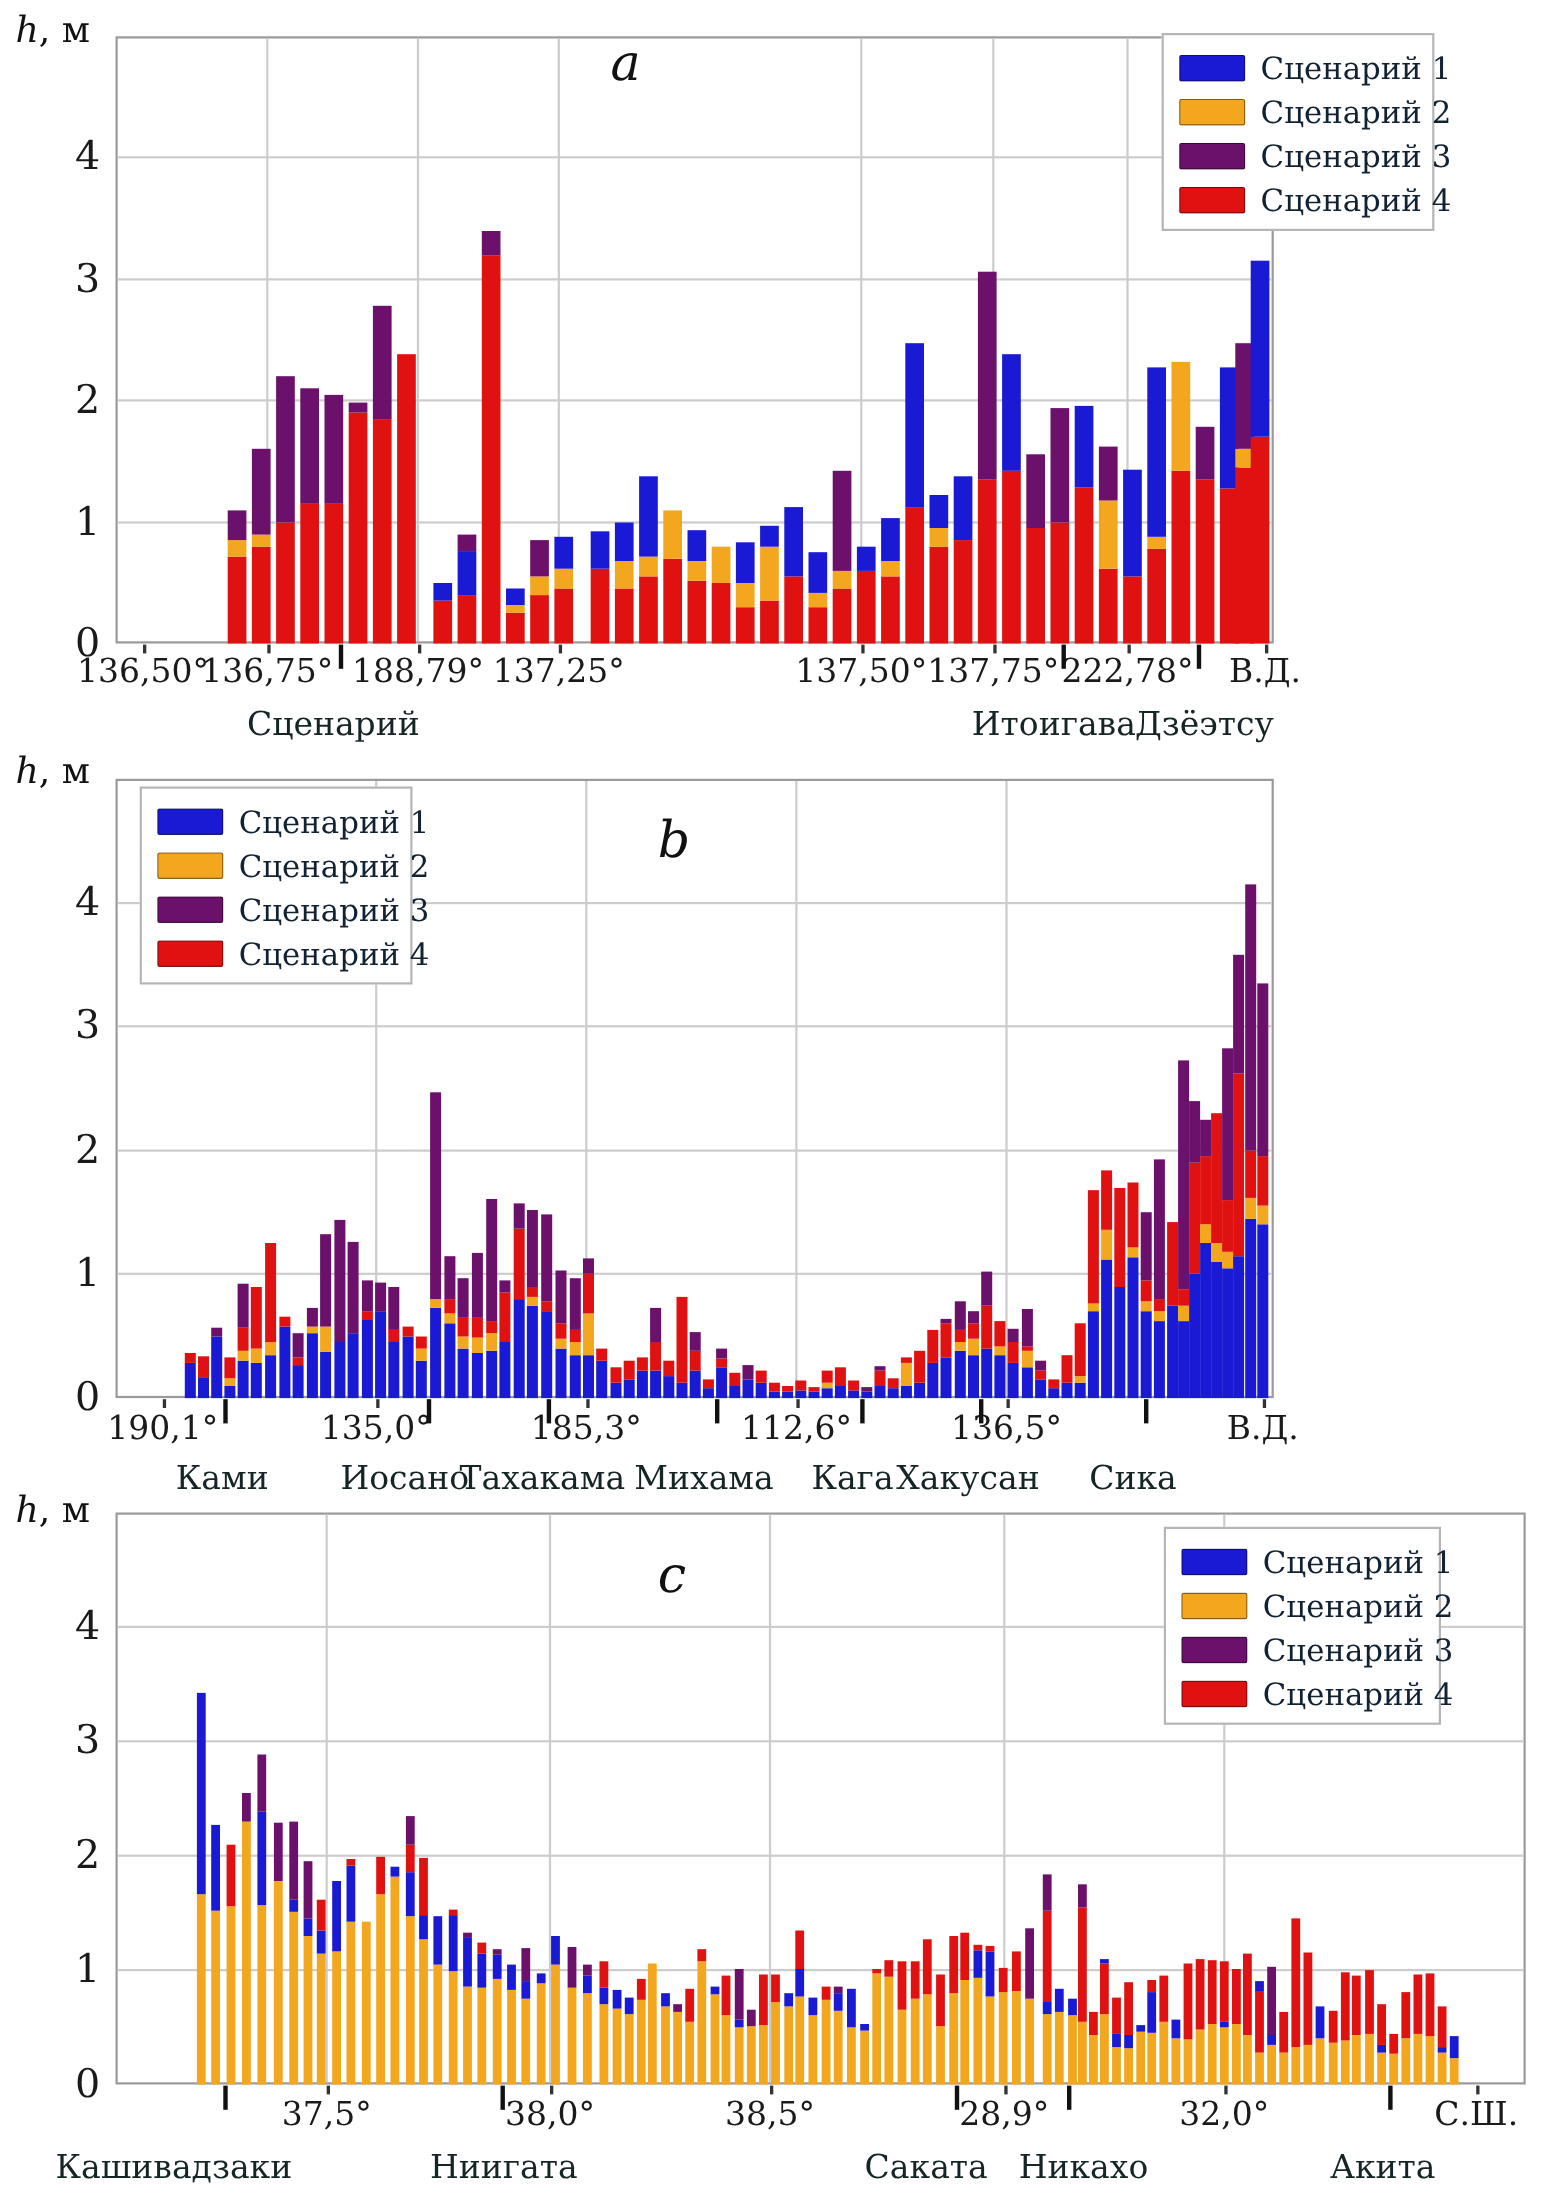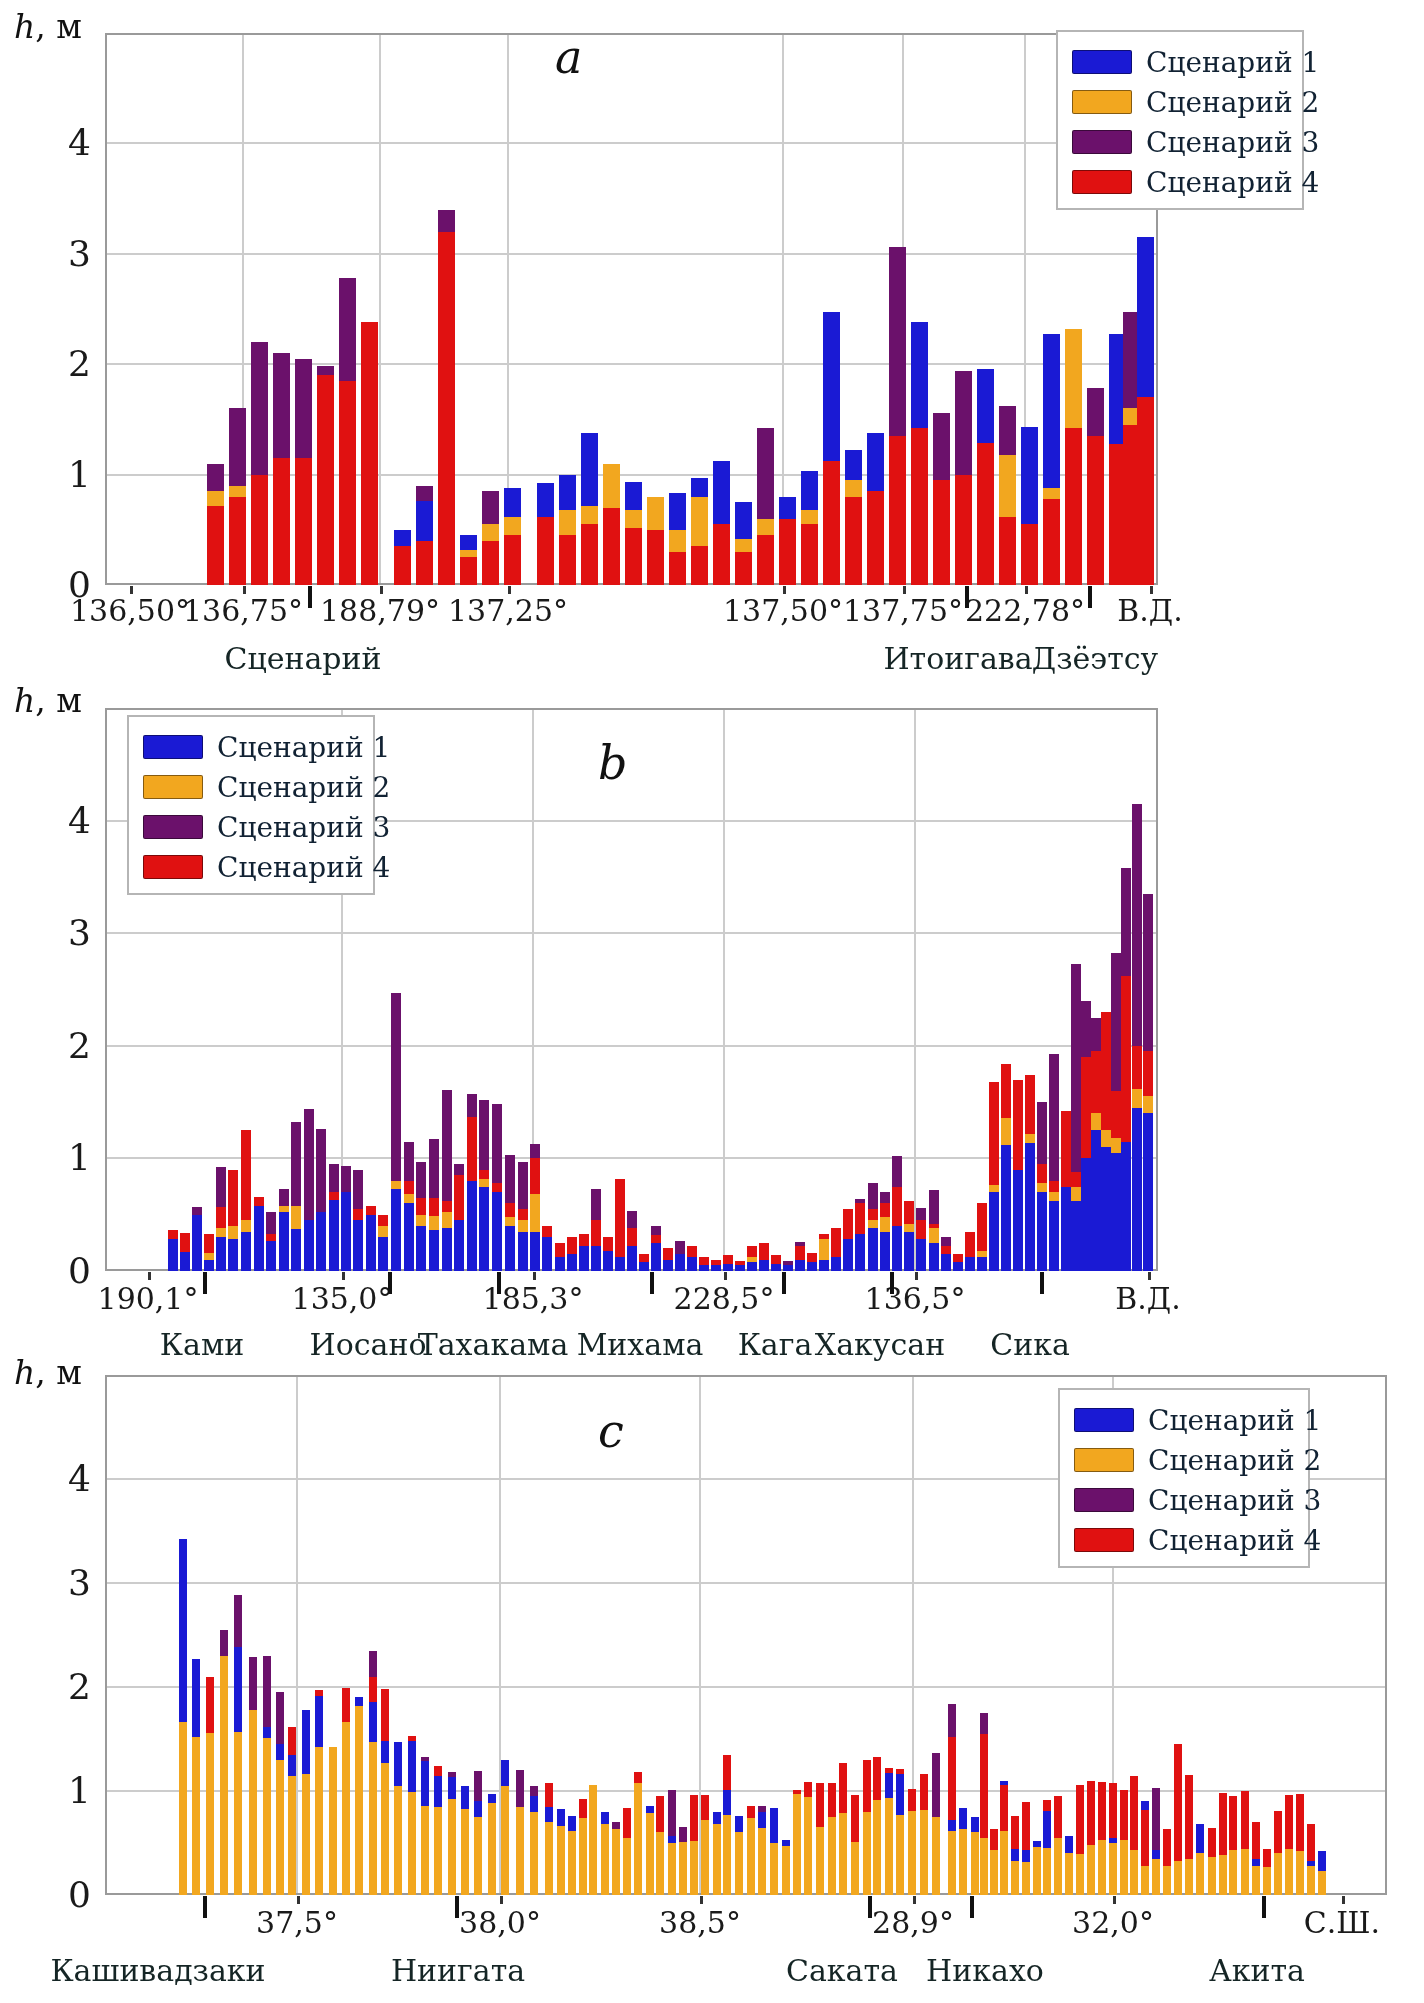--- a/index.html
+++ b/index.html
@@ -434,21 +434,21 @@
     <div class="bar-seg" style="left: 1143px; top: 1096.47px; width: 10px; height: 16.89px; background: rgb(242, 167, 31);"></div>
     <div class="bar-seg" style="left: 1143px; top: 1051.43px; width: 10px; height: 45.04px; background: rgb(224, 17, 17);"></div>
     <div class="bar-seg" style="left: 1143px; top: 893.79px; width: 10px; height: 157.64px; background: rgb(107, 17, 107);"></div>
     <div class="num-tick" style="left: 148px; top: 1272px; height: 8px;"></div>
     <div class="xtick-label" style="left: 148px; top: 1284px;">190,1°</div>
     <div class="num-tick" style="left: 342px; top: 1272px; height: 8px;"></div>
     <div class="xtick-label" style="left: 342px; top: 1284px;">135,0°</div>
     <div class="num-tick" style="left: 533px; top: 1272px; height: 8px;"></div>
     <div class="xtick-label" style="left: 533px; top: 1284px;">185,3°</div>
     <div class="num-tick" style="left: 724px; top: 1272px; height: 8px;"></div>
-    <div class="xtick-label" style="left: 724px; top: 1284px;">228,5°</div>
+    <div class="xtick-label" style="left: 724px; top: 1284px;">112,6°</div>
     <div class="num-tick" style="left: 915px; top: 1272px; height: 8px;"></div>
     <div class="xtick-label" style="left: 915px; top: 1284px;">136,5°</div>
     <div class="num-tick" style="left: 1148px; top: 1272px; height: 8px;"></div>
     <div class="xtick-label" style="left: 1148px; top: 1284px;">В.Д.</div>
     <div class="city-tick" style="left: 203px; top: 1272px; height: 22px;"></div>
     <div class="city-label" style="left: 202px; top: 1330px;">Ками</div>
     <div class="city-tick" style="left: 388px; top: 1272px; height: 22px;"></div>
     <div class="city-label" style="left: 368px; top: 1330px;">Иосано</div>
     <div class="city-tick" style="left: 497px; top: 1272px; height: 22px;"></div>
     <div class="city-label" style="left: 493px; top: 1330px;">Тахакама</div>

